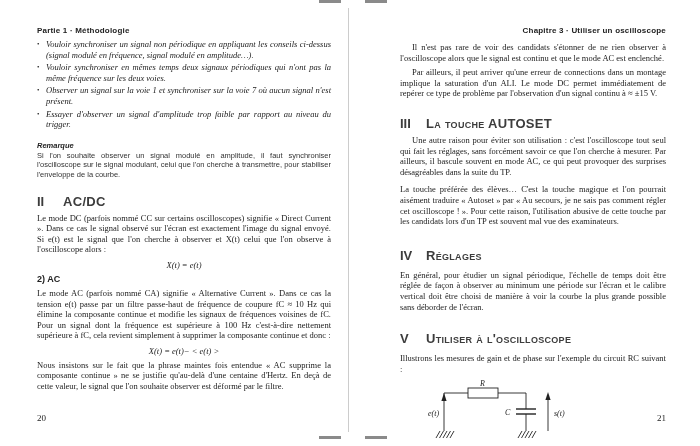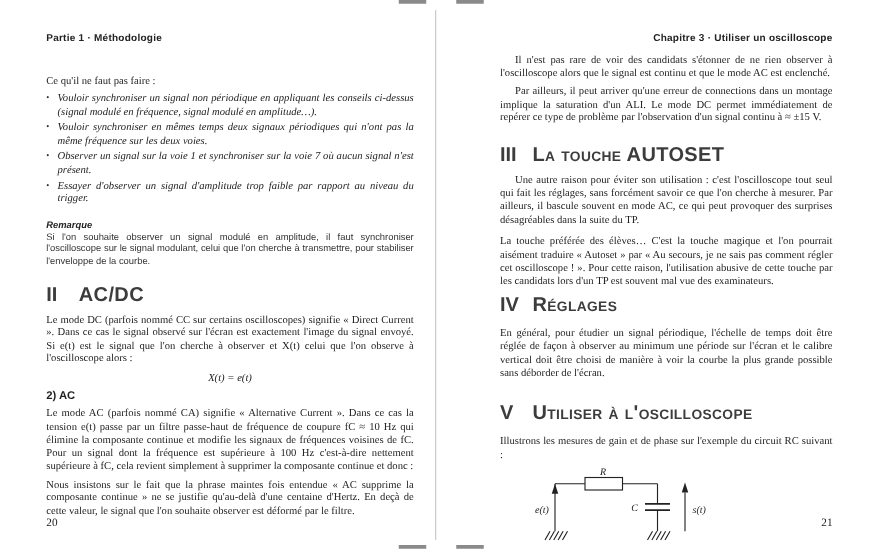--- a/index.html
+++ b/index.html
@@ -32,21 +32,21 @@
   .remark-label{
     font-family:"Liberation Sans", sans-serif;font-weight:bold;font-style:italic;
     font-size:7.5px;color:#222;
   }
   .remark-text{
     font-family:"Liberation Sans", sans-serif;font-size:7.5px;line-height:9.6px;
     color:#333;text-align:justify;margin-top:1px;
   }
 
   .section-h{
-    font-family:"Liberation Sans", sans-serif;font-weight:bold;font-size:16px;
+    font-family:"Liberation Sans", sans-serif;font-weight:bold;font-size:13px;
     color:#3c3c3c;display:flex;align-items:baseline;margin-top:14px;
   }
   .section-num{min-width:26px;}
   .section-title{letter-spacing:.3px;}
   .sc{font-variant:small-caps;}
 
   .sub-h{
     font-family:"Liberation Sans", sans-serif;font-weight:bold;font-size:9px;
     color:#222;margin-top:9px;
   }
@@ -75,21 +75,20 @@
 
 <div class="spine"></div>
 <div class="fold-mark" id="fold-tl"></div>
 <div class="fold-mark" id="fold-tr"></div>
 <div class="fold-mark" id="fold-bl"></div>
 <div class="fold-mark" id="fold-br"></div>
 
 <div class="page" id="left-page">
   <div class="page-header">Partie 1 · Méthodologie</div>
 
-  <div class="intro-line">Ce qu'il ne faut pas faire :</div>
 
   <div class="bullets">
     <div class="bullet">
       <span class="bullet-marker">•</span>
       <span class="bullet-text">Vouloir synchroniser un signal non périodique en appliquant les conseils ci-dessus (signal modulé en fréquence, signal modulé en amplitude…).</span>
     </div>
     <div class="bullet">
       <span class="bullet-marker">•</span>
       <span class="bullet-text">Vouloir synchroniser en mêmes temps deux signaux périodiques qui n'ont pas la même fréquence sur les deux voies.</span>
     </div>
@@ -111,40 +110,41 @@
   <div class="section-h">
     <span class="section-num">II</span>
     <span class="section-title">AC/DC</span>
   </div>
 
   <p class="body-p">Le mode DC (parfois nommé CC sur certains oscilloscopes) signifie « Direct Current ». Dans ce cas le signal observé sur l'écran est exactement l'image du signal envoyé. Si e(t) est le signal que l'on cherche à observer et X(t) celui que l'on observe à l'oscilloscope alors :</p>
   <div class="formula">X(t) = e(t)</div>
 
   <div class="sub-h" style="margin-top:4px;">2) AC</div>
   <p class="body-p">Le mode AC (parfois nommé CA) signifie « Alternative Current ». Dans ce cas la tension e(t) passe par un filtre passe-haut de fréquence de coupure fC ≈ 10 Hz qui élimine la composante continue et modifie les signaux de fréquences voisines de fC. Pour un signal dont la fréquence est supérieure à 100 Hz c'est-à-dire nettement supérieure à fC, cela revient simplement à supprimer la composante continue et donc :</p>
+  <div class="formula">X(t) = e(t)− &lt; e(t) &gt;</div>
 
   <p class="body-p">Nous insistons sur le fait que la phrase maintes fois entendue « AC supprime la composante continue » ne se justifie qu'au-delà d'une centaine d'Hertz. En deçà de cette valeur, le signal que l'on souhaite observer est déformé par le filtre.</p>
 
   <div class="page-number">20</div>
 </div>
 
 <div class="page" id="right-page">
   <div class="page-header">Chapitre 3 · Utiliser un oscilloscope</div>
 
   <p class="body-p indent" style="margin-top:7px;">Il n'est pas rare de voir des candidats s'étonner de ne rien observer à l'oscilloscope alors que le signal est continu et que le mode AC est enclenché.</p>
   <p class="body-p indent">Par ailleurs, il peut arriver qu'une erreur de connections dans un montage implique la saturation d'un ALI. Le mode DC permet immédiatement de repérer ce type de problème par l'observation d'un signal continu à ≈ ±15 V.</p>
 
   <div class="section-h" style="margin-top:17px;">
     <span class="section-num">III</span>
     <span class="section-title sc">La touche AUTOSET</span>
   </div>
   <p class="body-p indent">Une autre raison pour éviter son utilisation : c'est l'oscilloscope tout seul qui fait les réglages, sans forcément savoir ce que l'on cherche à mesurer. Par ailleurs, il bascule souvent en mode AC, ce qui peut provoquer des surprises désagréables dans la suite du TP.</p>
   <p class="body-p" style="margin-top:7px;">La touche préférée des élèves… C'est la touche magique et l'on pourrait aisément traduire « Autoset » par « Au secours, je ne sais pas comment régler cet oscilloscope ! ». Pour cette raison, l'utilisation abusive de cette touche par les candidats lors d'un TP est souvent mal vue des examinateurs.</p>
 
-  <div class="section-h" style="margin-top:6px;">
+  <div class="section-h" style="margin-top:21px;">
     <span class="section-num">IV</span>
     <span class="section-title sc">Réglages</span>
   </div>
   <p class="body-p" style="margin-top:7px;">En général, pour étudier un signal périodique, l'échelle de temps doit être réglée de façon à observer au minimum une période sur l'écran et le calibre vertical doit être choisi de manière à voir la courbe la plus grande possible sans déborder de l'écran.</p>
 
   <div class="section-h" style="margin-top:19px;">
     <span class="section-num">V</span>
     <span class="section-title sc">Utiliser à l'oscilloscope</span>
   </div>
   <p class="body-p" style="margin-top:7px;">Illustrons les mesures de gain et de phase sur l'exemple du circuit RC suivant :</p>

